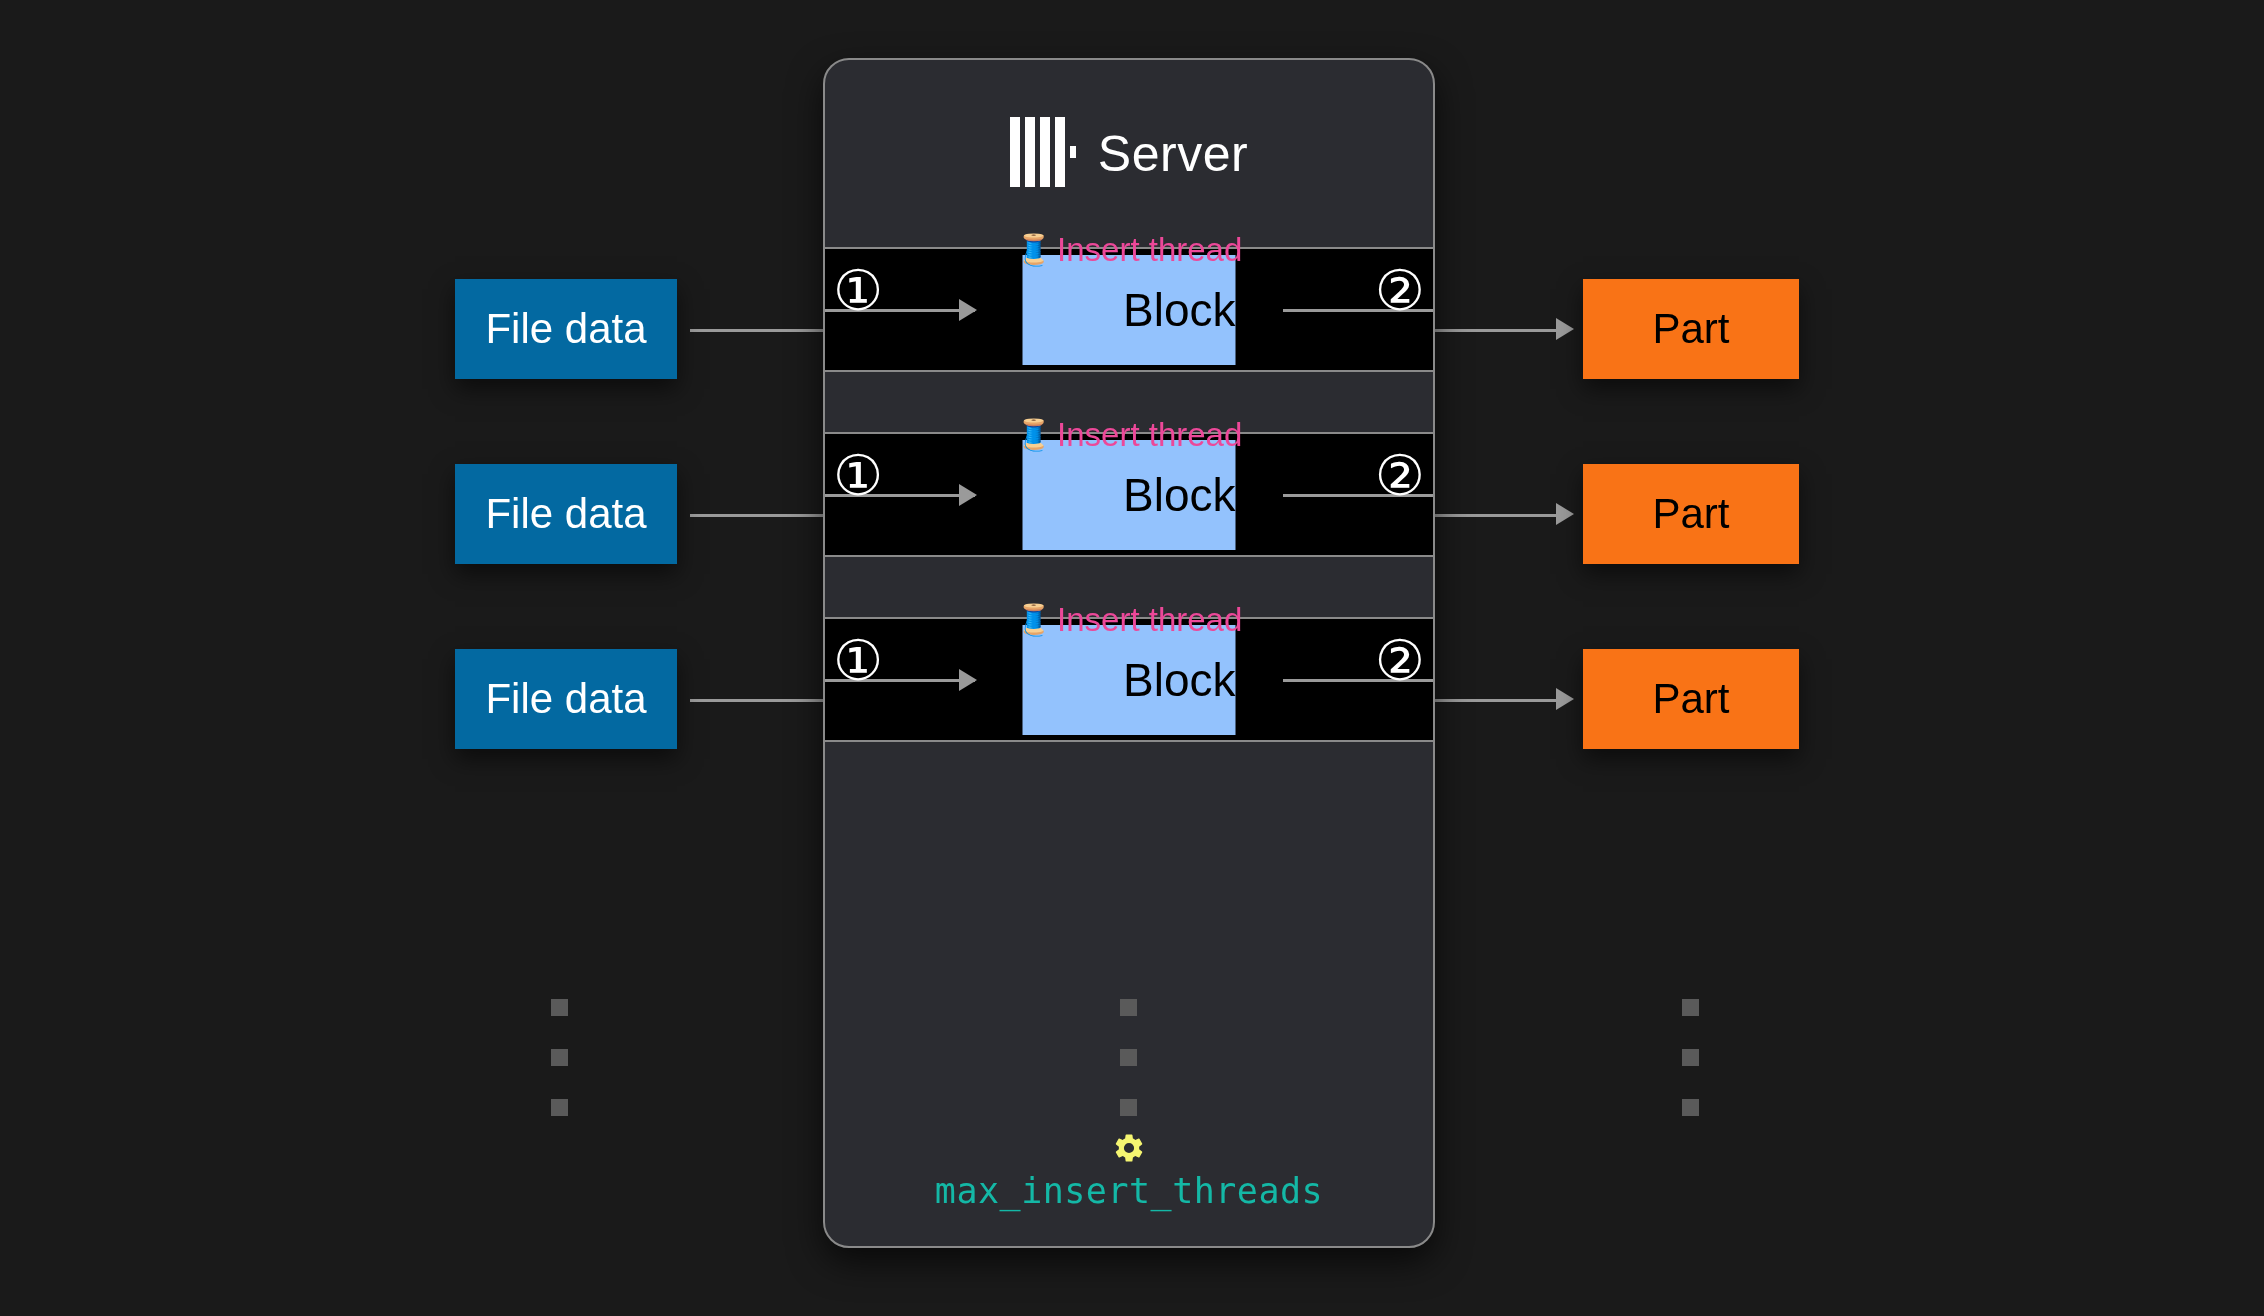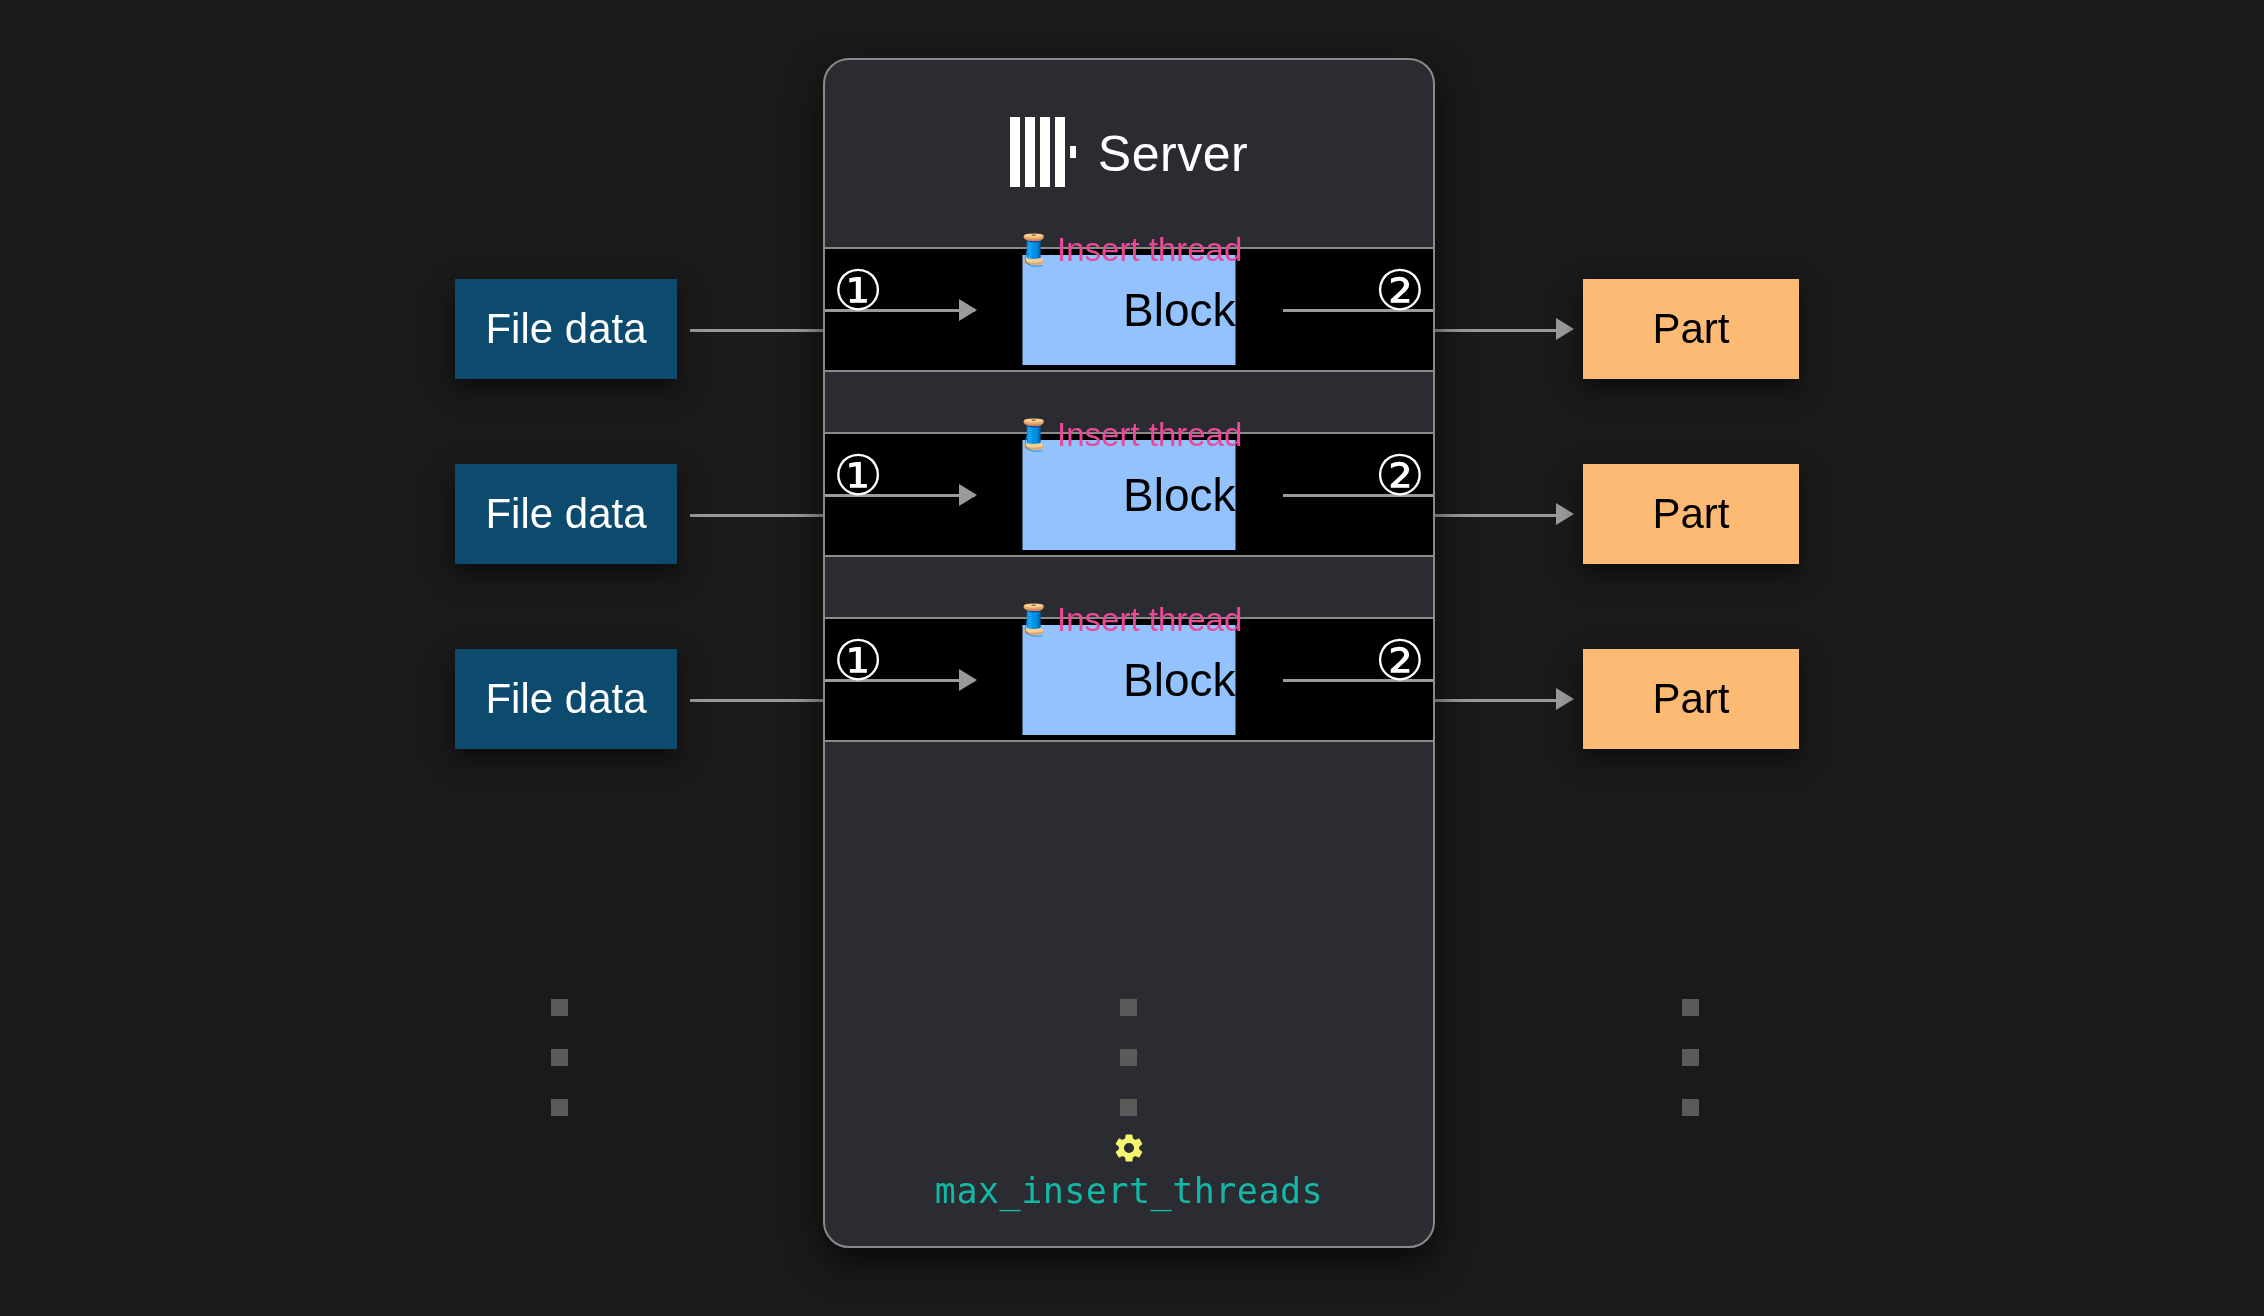--- a/index.html
+++ b/index.html
@@ -173,29 +173,29 @@
     justify-content: center;
     font-size: 42px;
     line-height: 1;
     box-shadow: 0 10px 22px rgba(0,0,0,0.55);
   }
 
   .chip.file {
     left: 455px;
     width: 222px;
     height: 100px;
-    background: #0c4a6e;
+    background: #0369a1;
     color: #ffffff;
   }
 
   .chip.part {
     left: 1583px;
     width: 216px;
     height: 100px;
-    background: #fdba74;
+    background: #f97316;
     color: #000000;
   }
 
   
   .ellipsis {
     position: absolute;
     display: flex;
     flex-direction: column;
     align-items: center;
     gap: 33px;

